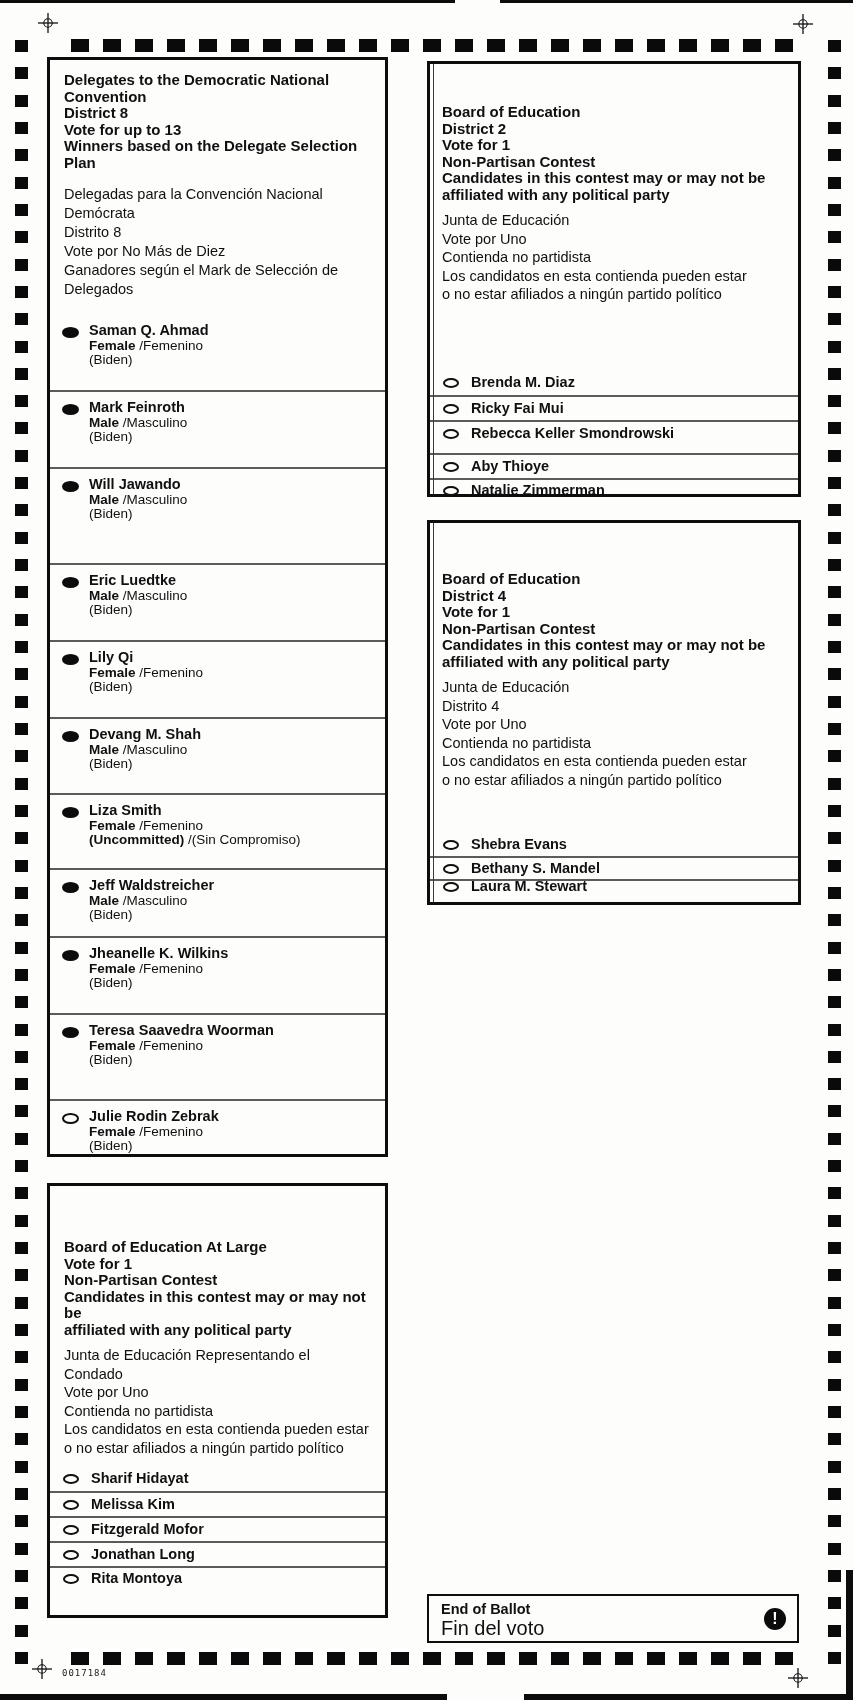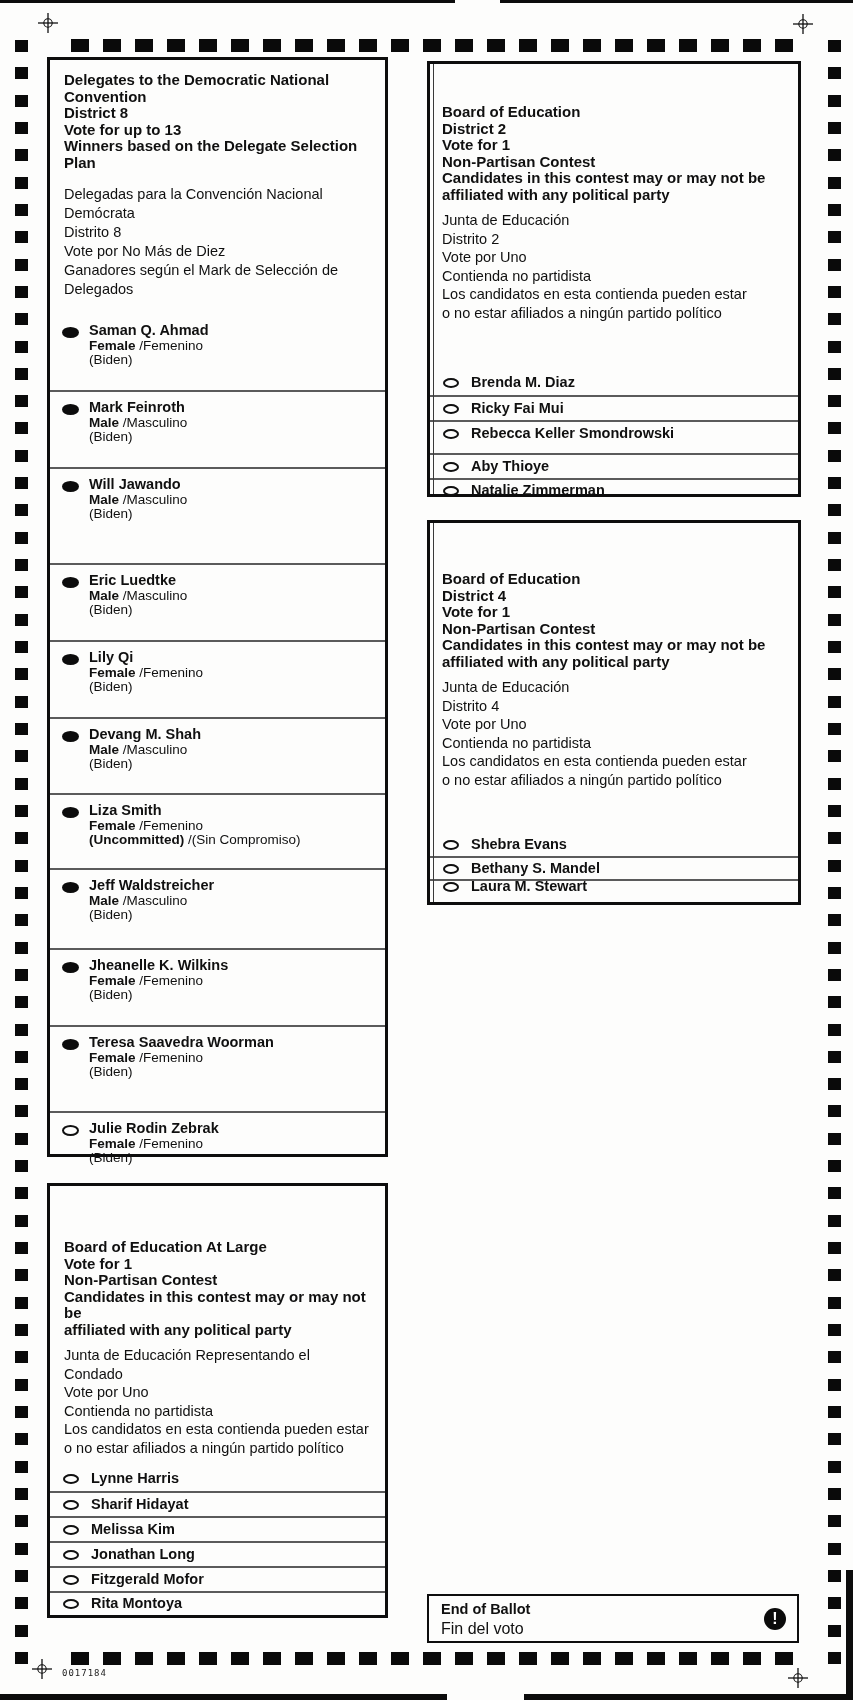--- a/index.html
+++ b/index.html
@@ -44,21 +44,21 @@
   .crow.single .oval{margin-top:0;height:10px;width:16px;}
   .oval.marked{background:#0c0c0c;border-color:#0c0c0c;}
   .ctext{margin-left:10px;}
   .cname{font-size:14.5px;line-height:15.5px;font-weight:700;}
   .crow.single .cname{margin-left:12px;}
   .csub{font-size:13.5px;line-height:14.5px;font-weight:400;}
   .csub b{font-weight:700;}
   
   .box-end{left:427px;top:1594px;width:372px;height:49px;border-width:2px;padding:3px 12px;}
   .eb1{font-size:14.5px;line-height:20px;font-weight:700;}
-  .eb2{font-size:16px;line-height:19px;font-weight:400;}
+  .eb2{font-size:20px;line-height:19px;font-weight:400;}
   .alert{position:absolute;right:11px;top:12px;width:22px;height:22px;border-radius:50%;
          background:#0b0b0b;color:#ffffff;text-align:center;font-size:16px;line-height:22px;font-weight:700;}
   
   .code{position:absolute;left:62px;top:1668px;font-family:"DejaVu Sans Mono",monospace;
         font-size:9px;line-height:10px;letter-spacing:1px;color:#1c1c1c;}
   
   .art{position:absolute;background:#0c0c0c;}
 </style>
 </head>
 <body>
@@ -155,21 +155,21 @@
     </div>
   </div>
         <div class="crow" style="height: 75px;">
     <span class="oval marked"></span>
     <div class="ctext">
       <div class="cname">Liza Smith</div>
       <div class="csub"><b class="b2">Female</b><span class="r2"> /Femenino</span></div>
       <div class="csub"><b class="b3">(Uncommitted)</b><span class="r3"> /(Sin Compromiso)</span></div>
     </div>
   </div>
-        <div class="crow" style="height: 80px;">
+        <div class="crow" style="height: 68px;">
     <span class="oval marked"></span>
     <div class="ctext">
       <div class="cname">Jeff Waldstreicher</div>
       <div class="csub"><b class="b2">Male</b><span class="r2"> /Masculino</span></div>
       <div class="csub"><b class="b3"></b><span class="r3">(Biden)</span></div>
     </div>
   </div>
         <div class="crow" style="height: 77px;">
     <span class="oval marked"></span>
     <div class="ctext">
@@ -202,21 +202,20 @@
       <div class="title-en">
           <div>Board of Education</div>
           <div>District 2</div>
           <div>Vote for 1</div>
           <div>Non-Partisan Contest</div>
           <div>Candidates in this contest may or may not be</div>
           <div>affiliated with any political party</div>
         </div>
       <div class="title-es">
           <div>Junta de Educación</div>
-          <div>Distrito 2</div>
           <div>Vote por Uno</div>
           <div>Contienda no partidista</div>
           <div>Los candidatos en esta contienda pueden estar</div>
           <div>o no estar afiliados a ningún partido político</div>
         </div>
     </div>
     <div class="rows">
         <div class="crow single" style="height: 25px;">
     <span class="oval"></span>
     <span class="cname">Brenda M. Diaz</span>
@@ -288,37 +287,33 @@
           <div>Junta de Educación Representando el Condado</div>
           <div>Vote por Uno</div>
           <div>Contienda no partidista</div>
           <div>Los candidatos en esta contienda pueden estar</div>
           <div>o no estar afiliados a ningún partido político</div>
         </div>
     </div>
     <div class="rows">
         <div class="crow single" style="height: 25px;">
     <span class="oval"></span>
-    <span class="cname">Lynne Harris</span>
-  </div>
-        <div class="crow single" style="height: 25px;">
-    <span class="oval"></span>
     <span class="cname">Sharif Hidayat</span>
   </div>
         <div class="crow single" style="height: 25px;">
     <span class="oval"></span>
     <span class="cname">Melissa Kim</span>
   </div>
         <div class="crow single" style="height: 25px;">
     <span class="oval"></span>
+    <span class="cname">Fitzgerald Mofor</span>
+  </div>
+        <div class="crow single" style="height: 25px;">
+    <span class="oval"></span>
     <span class="cname">Jonathan Long</span>
-  </div>
-        <div class="crow single" style="height: 25px;">
-    <span class="oval"></span>
-    <span class="cname">Fitzgerald Mofor</span>
   </div>
         <div class="crow single" style="height: 24px;">
     <span class="oval"></span>
     <span class="cname">Rita Montoya</span>
   </div>
       </div>
   </section>
 
   <section class="box box-end">
     <div class="eb1">End of Ballot</div>

